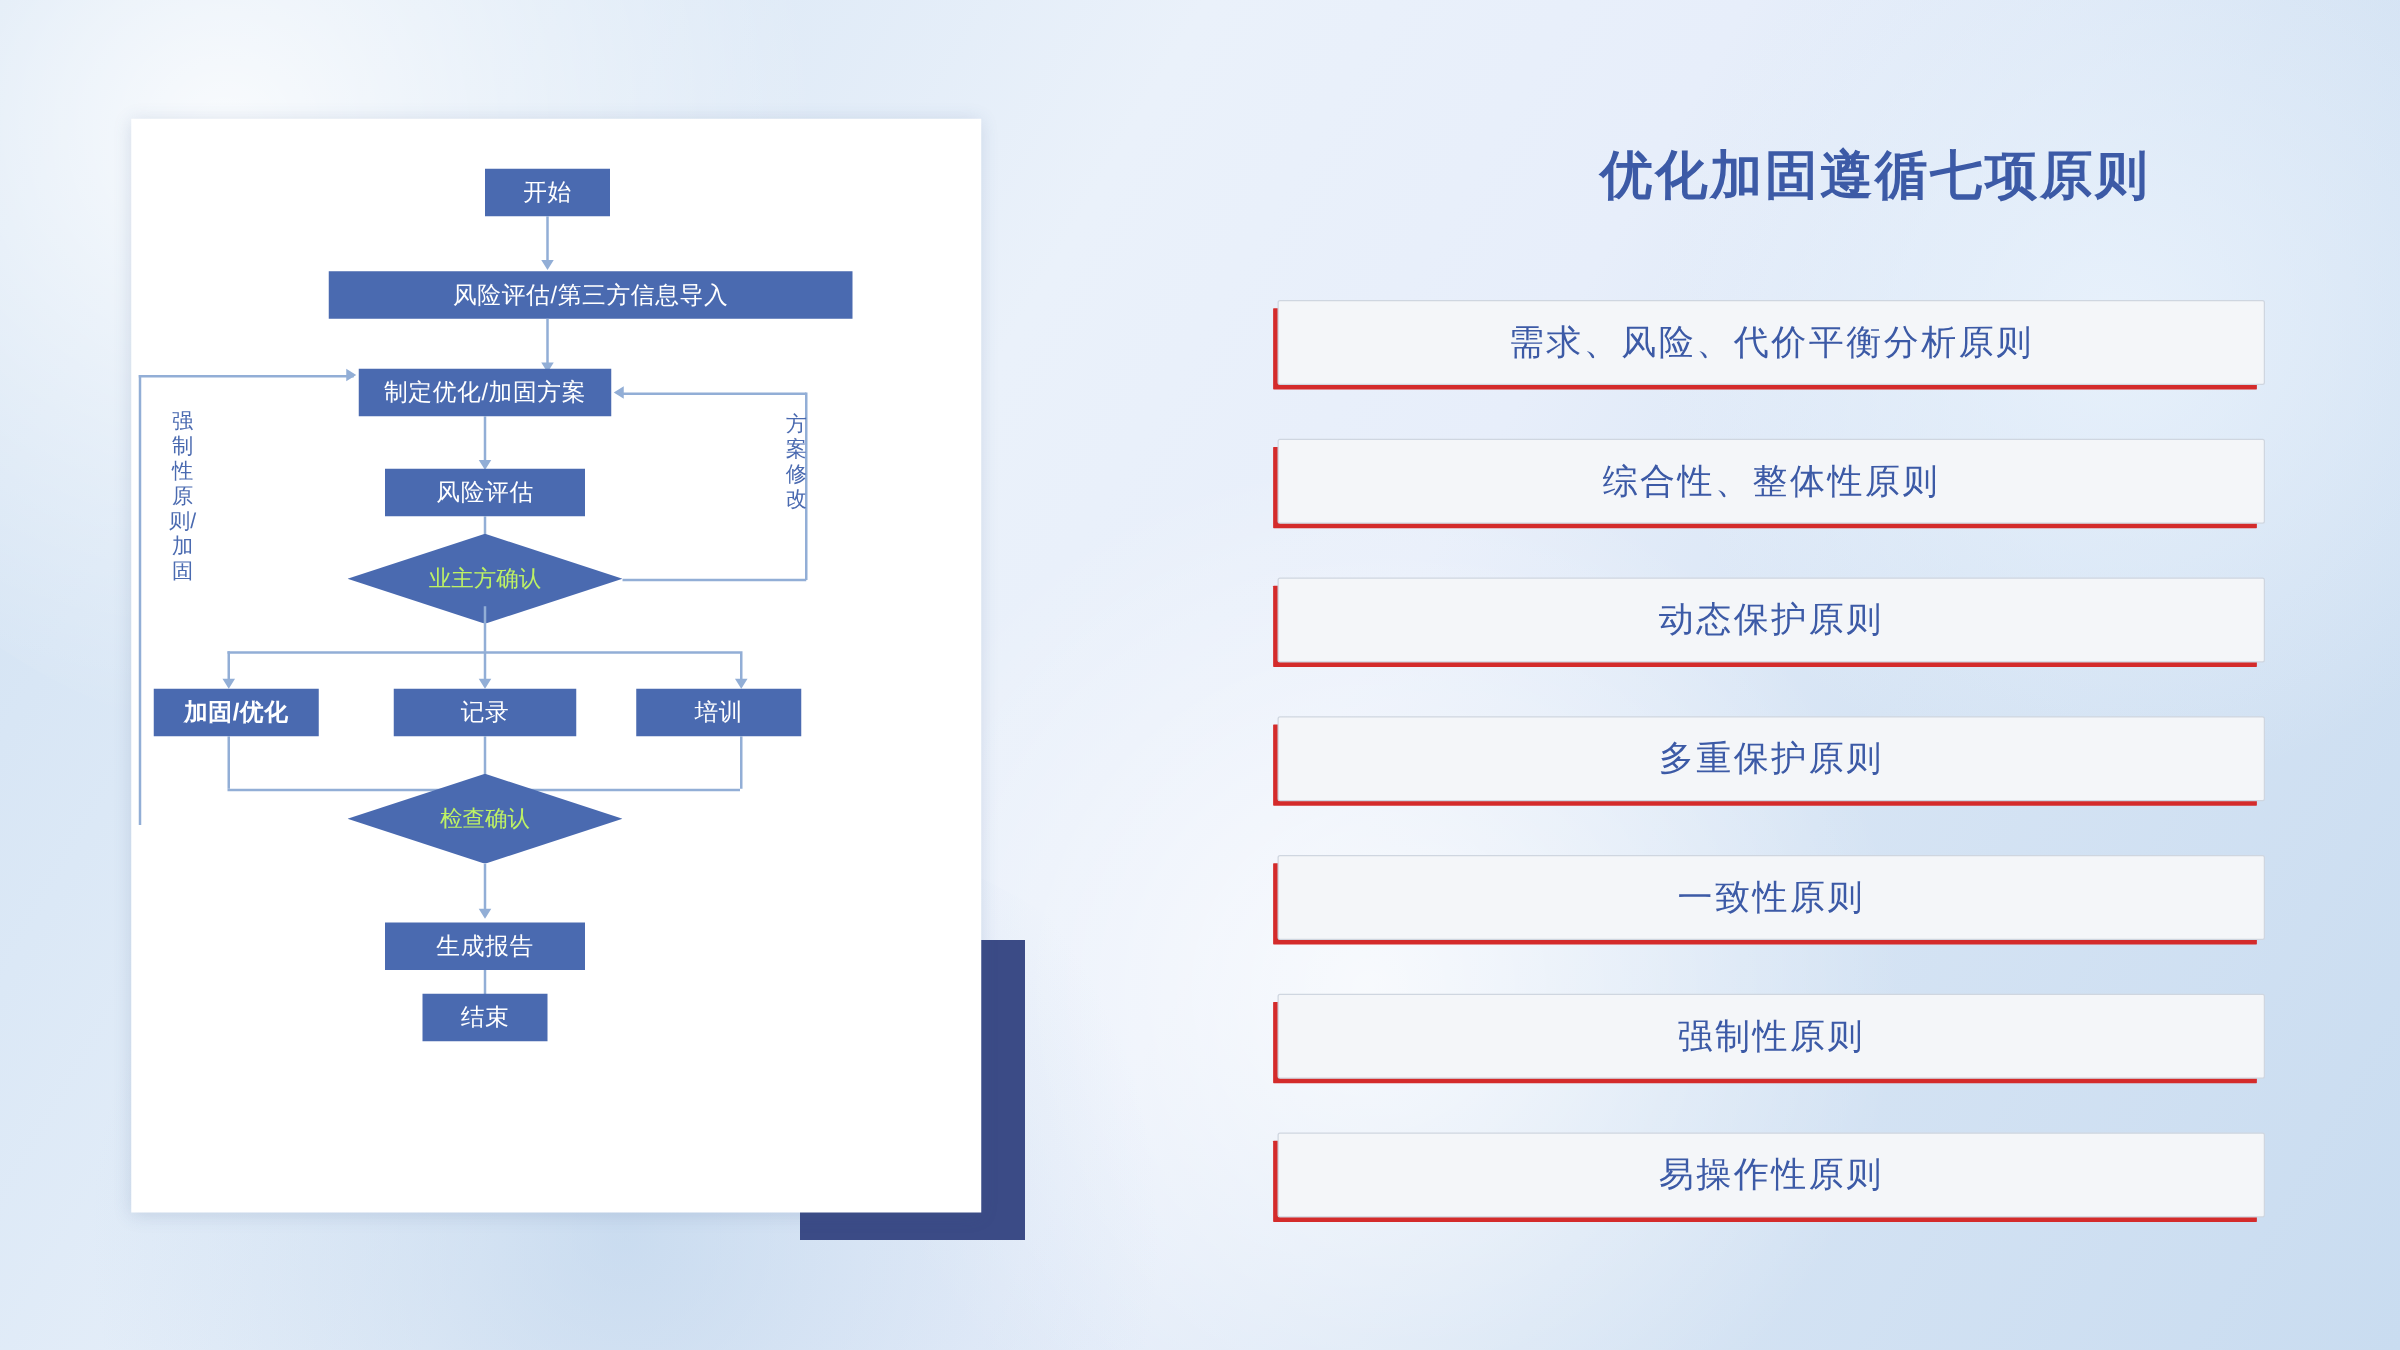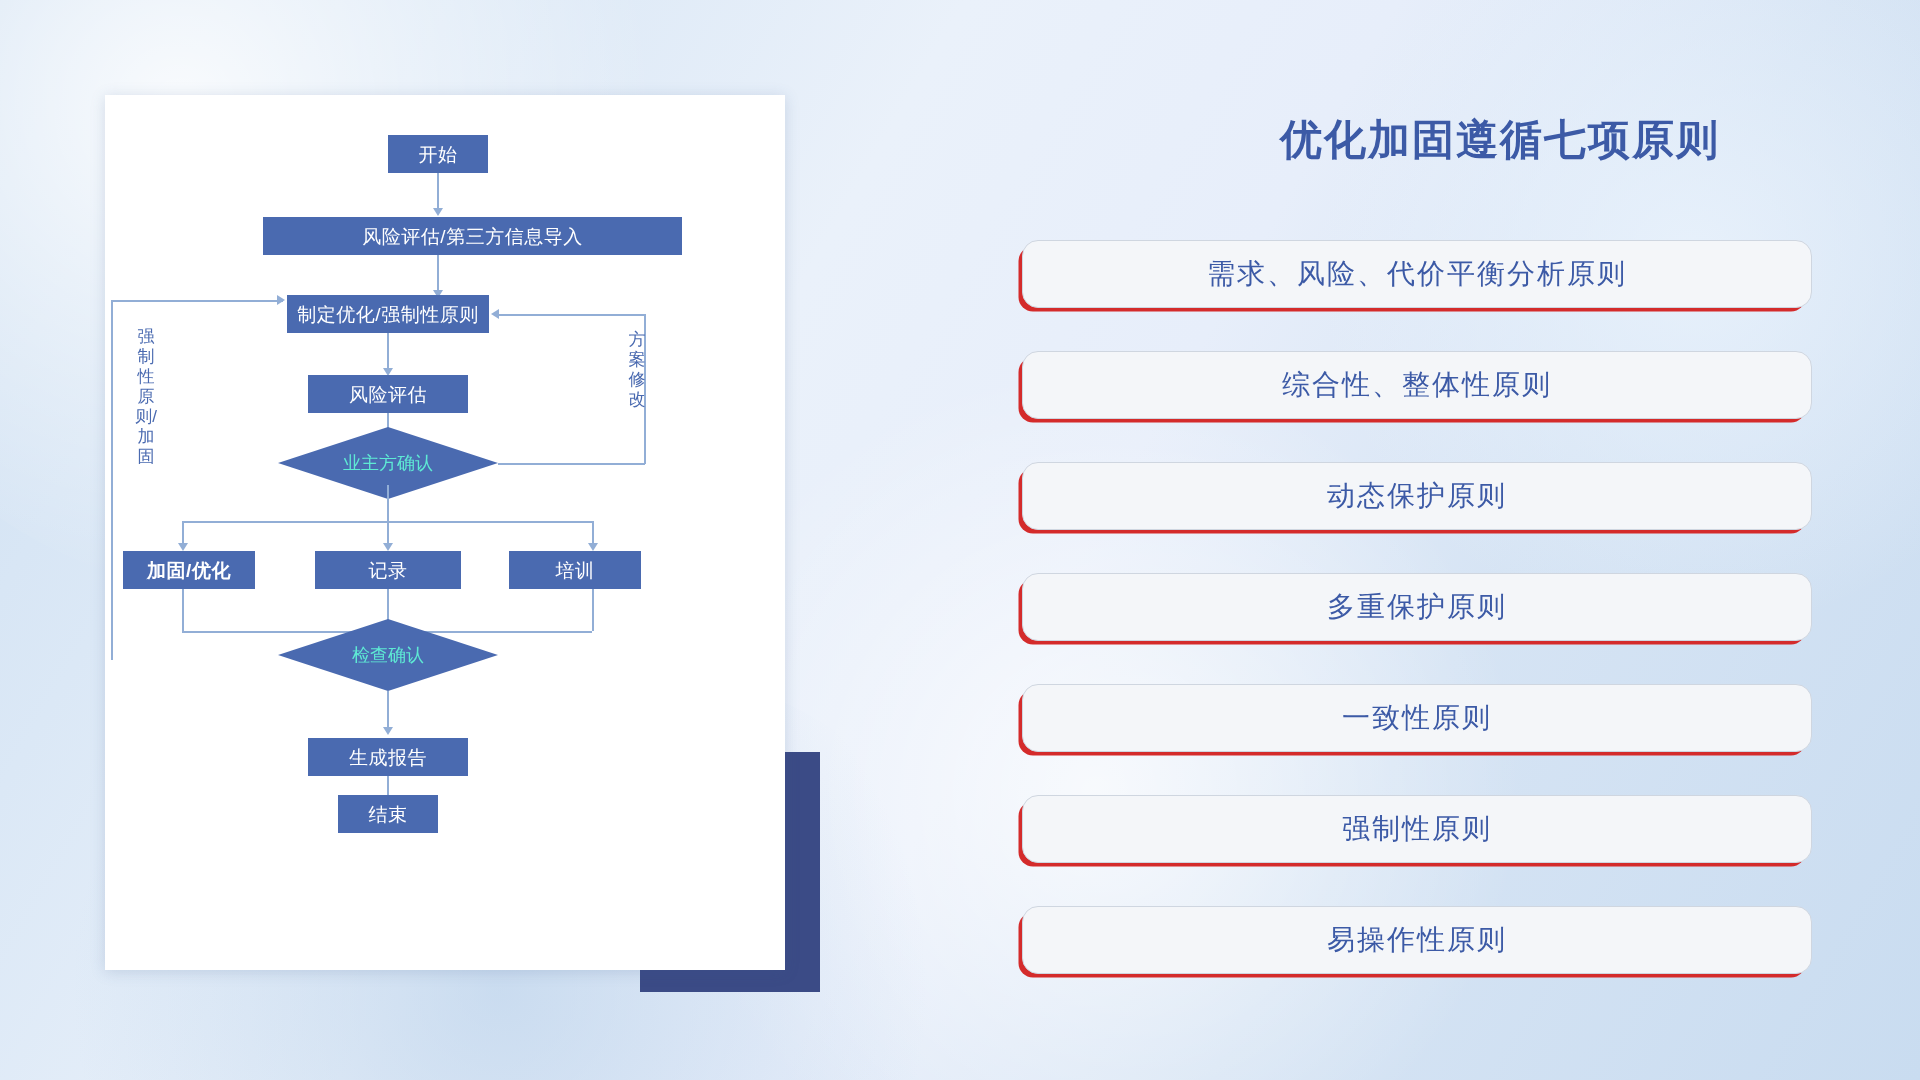--- a/index.html
+++ b/index.html
@@ -70,21 +70,21 @@
     align-items: center;
     justify-content: center;
     letter-spacing: 0.5px;
     white-space: nowrap;
     box-sizing: border-box;
   }
   .node.small { height: 38px; }
   .diamond {
     position: absolute;
     background: #4a6ab0;
-    color: #5eead4;
+    color: #bef264;
     font-size: 18px;
     display: flex;
     align-items: center;
     justify-content: center;
     clip-path: polygon(50% 0%, 100% 50%, 50% 100%, 0% 50%);
     white-space: nowrap;
   }
   .edge {
     position: absolute;
     background: #92aed6;
@@ -134,21 +134,21 @@
     font-weight: bold;
     letter-spacing: 2px;
   }
   .principle {
     position: absolute;
     left: 1022px;
     width: 790px;
     height: 68px;
     background: #f4f6f9;
     border: 1.5px solid #cfd6e0;
-    border-radius: 16px;
+    border-radius: 2px;
     box-shadow: -5px 5px 0 -1.5px #d42b2b;
     display: flex;
     align-items: center;
     justify-content: center;
     color: #3c5aa6;
     font-size: 28px;
     letter-spacing: 2px;
     box-sizing: border-box;
   }
 </style>
@@ -166,21 +166,21 @@
   <div class="flow-inner">
 
     <div class="node small" style="left:283px; top:40px; width:100px;">开始</div>
     <div class="edge v" style="left:332px; top:78px; height:38px;"></div>
     <div class="arrow-down" style="left:328px; top:113px;"></div>
 
     <div class="node small" style="left:158px; top:122px; width:419px;">风险评估/第三方信息导入</div>
     <div class="edge v" style="left:332px; top:160px; height:38px;"></div>
     <div class="arrow-down" style="left:328px; top:195px;"></div>
 
-    <div class="node small" style="left:182px; top:200px; width:202px;">制定优化/强制性原则</div>
+    <div class="node small" style="left:182px; top:200px; width:202px;">制定优化/加固方案</div>
     <div class="edge v" style="left:282px; top:238px; height:38px;"></div>
     <div class="arrow-down" style="left:278px; top:273px;"></div>
 
     <div class="node small" style="left:203px; top:280px; width:160px;">风险评估</div>
     <div class="edge v" style="left:282px; top:318px; height:46px;"></div>
     <div class="arrow-down" style="left:278px; top:358px;"></div>
 
     <div class="diamond" style="left:173px; top:318px; width:220px; height:72px; top:332px;">业主方确认</div>
 
     <div class="edge h" style="left:393px; top:368px; width:147px;"></div>

